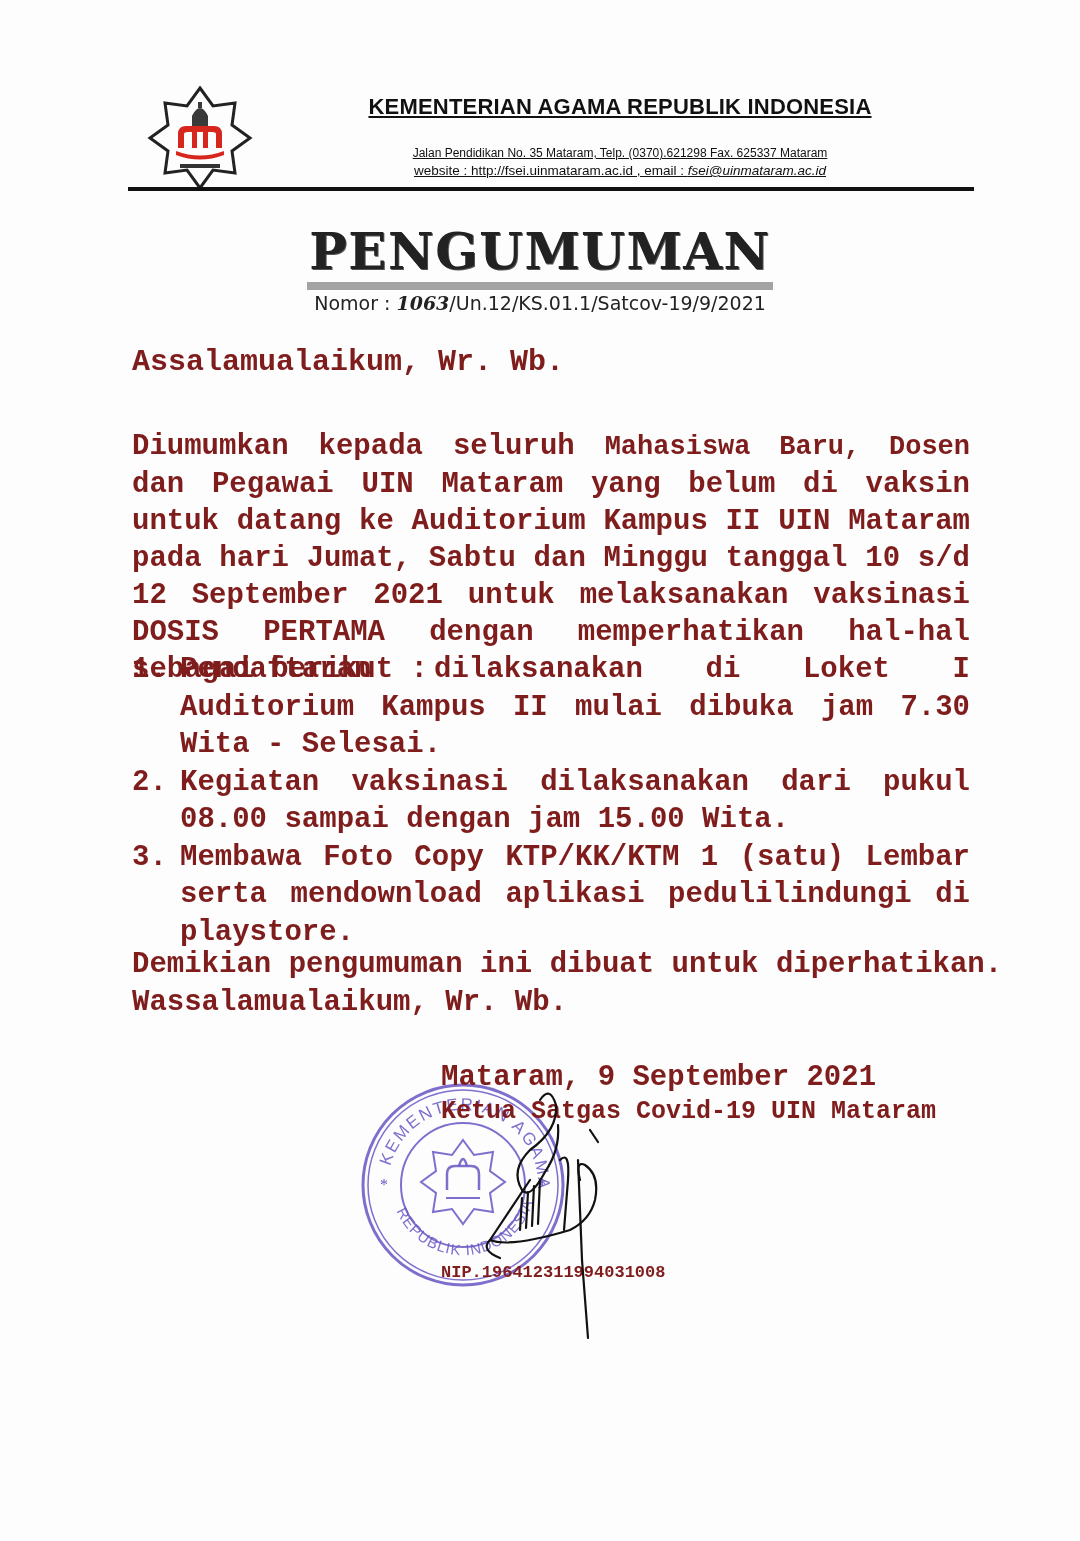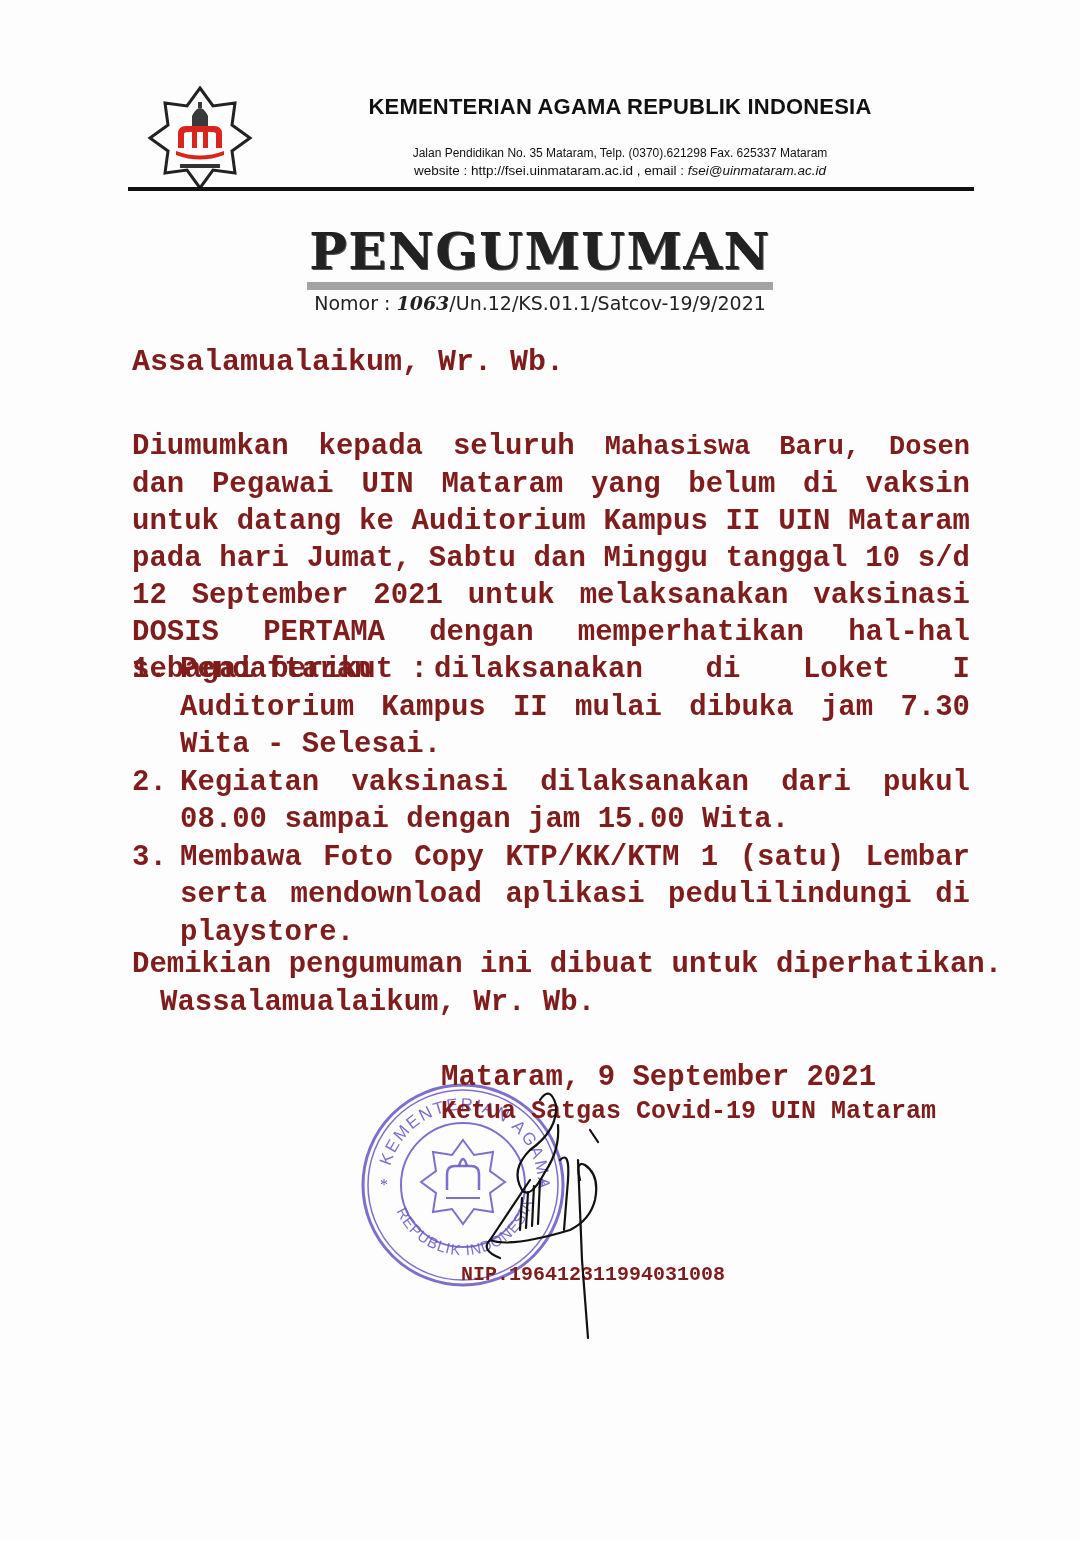--- a/index.html
+++ b/index.html
@@ -1,21 +1,21 @@
 <!DOCTYPE html>
 <html><head>
 <meta charset="utf-8">
 <style>
   html, body { margin: 0; padding: 0; background: #ffffff; }
   body { width: 1080px; height: 1541px; position: relative; overflow: hidden; color: #111; }
   .page { position: absolute; left: 0; top: 0; width: 1080px; height: 1541px; background: #fdfdfd; }
 
   
   .logo { position: absolute; left: 146px; top: 86px; width: 108px; height: 104px; }
-  .lh { position: absolute; left: 300px; width: 640px; text-align: center; font-family: "Liberation Sans", sans-serif; color: #111; }
+  .lh { position: absolute; left: 300px; width: 640px; text-align: center; font-family: "Liberation Sans", sans-serif; color: #111; text-decoration: underline; }
   .lh-1 { top: 94px; font-size: 22px; font-weight: bold; letter-spacing: 0.2px; }
   .lh-2 { top: 121px; font-size: 18px; font-weight: bold; }
   .lh-3 { top: 146px; font-size: 12px; }
   .lh-4 { top: 163px; font-size: 13.5px; }
   .lh-4 .it { font-style: italic; }
   .rule { position: absolute; left: 128px; top: 187px; width: 846px; height: 4px; background: #111; }
 
   
   .title { position: absolute; left: 0; width: 1080px; top: 222px; text-align: center; }
   .title span { font-family: "DejaVu Serif", serif; font-weight: bold; font-size: 50px; letter-spacing: 1.5px;
@@ -27,28 +27,28 @@
 
   
   .body { font-family: Liberation Mono, monospace; font-weight: bold; color: #7f1d1d; }
   .greet { position: absolute; left: 132px; top: 345px; font-size: 30px; }
   .para { position: absolute; left: 132px; top: 428px; width: 838px; font-size: 29px; line-height: 37px; text-align: justify; text-align-last: left; }
   .para .small { font-size: 27px; }
   .list { position: absolute; left: 132px; top: 651px; width: 838px; margin: 0; padding: 0; list-style: none; font-size: 29px; line-height: 37.5px; }
   .list li { position: relative; padding-left: 48px; text-align: justify; }
   .list li .num { position: absolute; left: 0; top: 0; }
   .closing { position: absolute; left: 132px; top: 912px; font-size: 29px; margin-top: 36px; }
-  .salam { position: absolute; left: 132px; top: 986px; font-size: 29px; margin-left: 28px; }
+  .salam { position: absolute; left: 132px; top: 986px; font-size: 29px; }
 
   
   .stamp { position: absolute; left: 358px; top: 1080px; width: 210px; height: 210px; }
   .sign-date { position: absolute; left: 441px; top: 1061px; font-size: 29px; }
   .sign-role { position: absolute; left: 441px; top: 1097px; font-size: 25px; }
   .sign-name { position: absolute; left: 441px; top: 1230px; font-size: 26px; }
-  .sign-nip { position: absolute; left: 441px; top: 1263px; font-size: 20px; margin-left: 20px; }
+  .sign-nip { position: absolute; left: 441px; top: 1263px; font-size: 17px; }
   .signature { position: absolute; left: 470px; top: 1080px; width: 170px; height: 260px; }
 </style>
 </head>
 <body>
 
 <div class="page">
 
   <div class="logo">
     <svg width="108" height="104" viewBox="0 0 108 104">
       <g transform="translate(54,52)">

